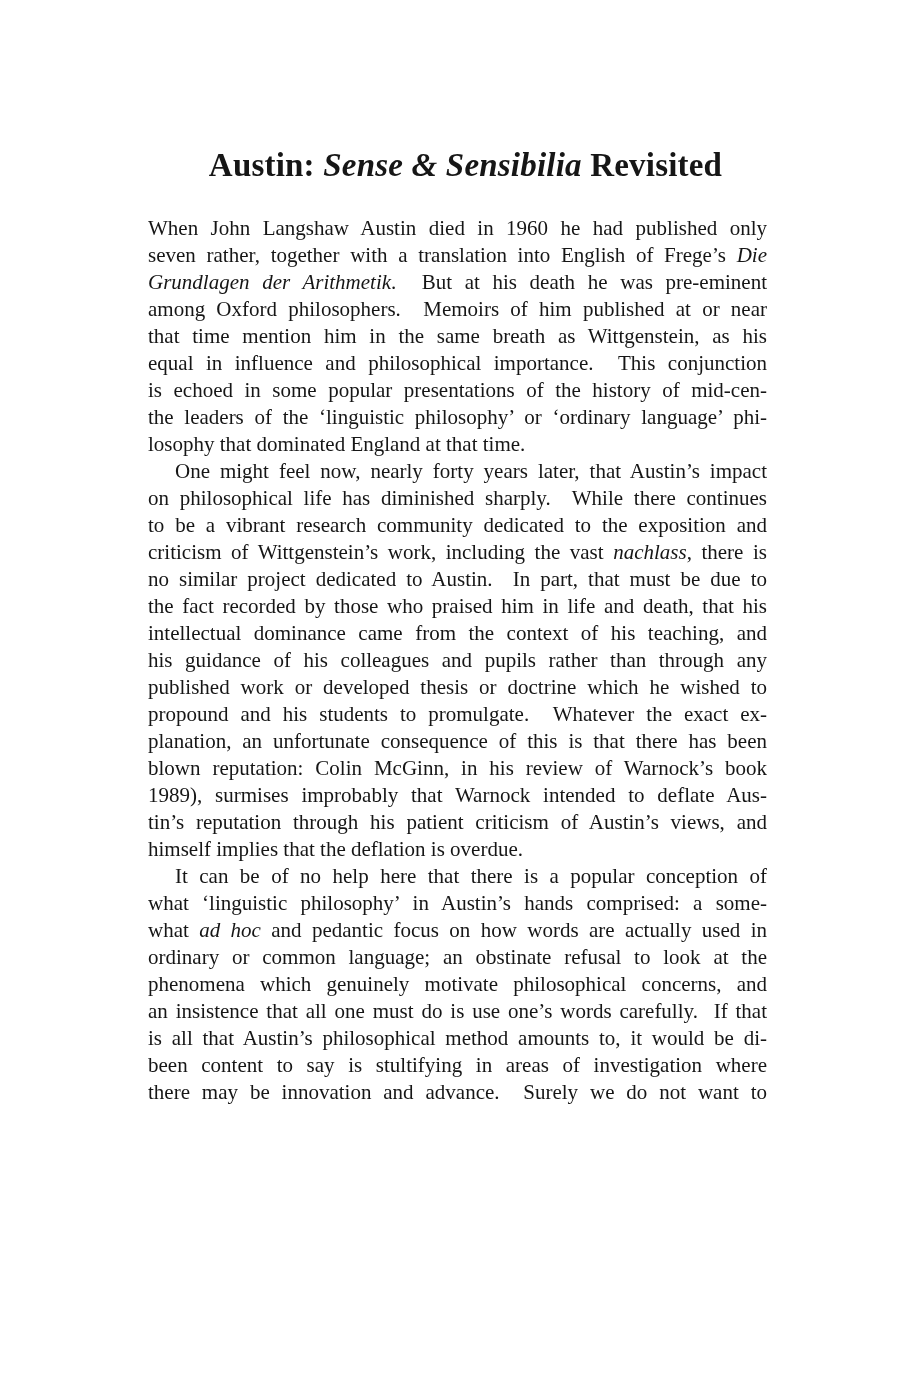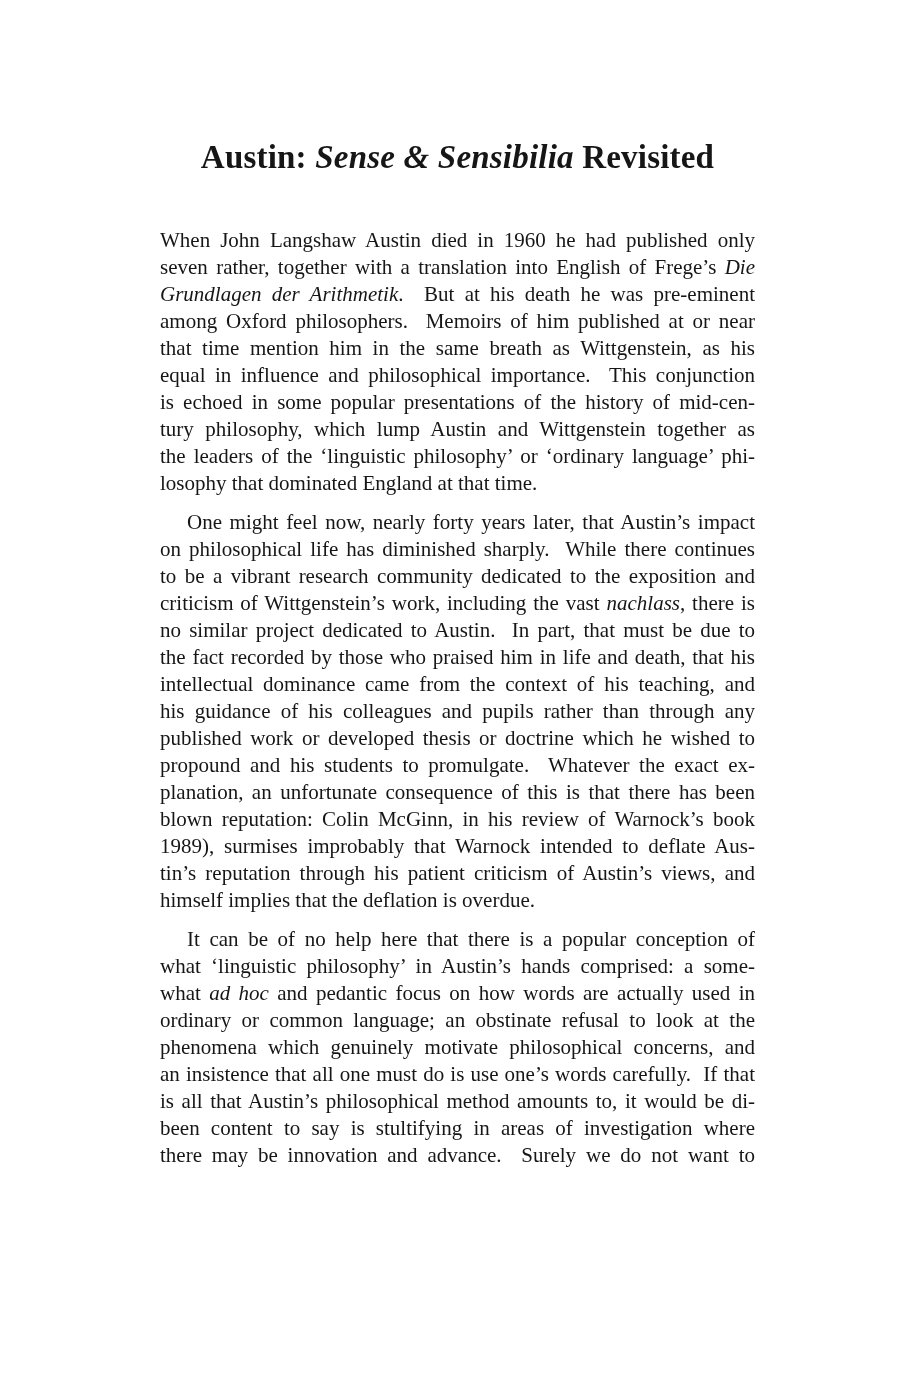--- a/index.html
+++ b/index.html
@@ -14,36 +14,36 @@
     background: #ffffff;
     overflow: hidden;
     font-family: "Liberation Serif", "DejaVu Serif", serif;
     color: #161616;
   }
   .title {
     position: absolute;
     top: 138px;
     left: 148px;
     width: 619px;
-    margin: 0;
+    margin: 8px;
     text-align: center;
     font-size: 33px;
     font-weight: bold;
     line-height: 1.2;
     letter-spacing: 0.2px;
     white-space: nowrap;
   }
   .body-text {
     position: absolute;
     top: 215px;
     left: 148px;
     width: 619px;
   }
   .para {
-    margin: 12px;
+    margin: 0;
   }
   .line {
     font-size: 21px;
     line-height: 27px;
     text-align: justify;
     text-align-last: justify;
   }
   .line.flush {
     text-align-last: left;
   }
@@ -61,21 +61,20 @@
   <h1 class="title"><span>Austin: </span><span class="it">Sense &amp; Sensibilia</span><span> Revisited</span></h1>
   <div class="body-text">
       <div class="para">
         <div class="line"><span>When John Langshaw Austin died in 1960 he had published only</span></div>
         <div class="line"><span>seven rather, together with a translation into English of Frege’s </span><span class="it">Die</span></div>
         <div class="line"><span class="it">Grundlagen der Arithmetik</span><span>.&nbsp; But at his death he was pre-eminent</span></div>
         <div class="line"><span>among Oxford philosophers.&nbsp; Memoirs of him published at or near</span></div>
         <div class="line"><span>that time mention him in the same breath as Wittgenstein, as his</span></div>
         <div class="line"><span>equal in influence and philosophical importance.&nbsp; This conjunction</span></div>
         <div class="line"><span>is echoed in some popular presentations of the history of mid-cen-</span></div>
-        <div class="line"><span>tury philosophy, which lump Austin and Wittgenstein together as</span></div>
         <div class="line"><span>the leaders of the ‘linguistic philosophy’ or ‘ordinary language’ phi-</span></div>
         <div class="line flush"><span>losophy that dominated England at that time.</span></div>
       </div>
       <div class="para">
         <div class="line indent"><span>One might feel now, nearly forty years later, that Austin’s impact</span></div>
         <div class="line"><span>on philosophical life has diminished sharply.&nbsp; While there continues</span></div>
         <div class="line"><span>to be a vibrant research community dedicated to the exposition and</span></div>
         <div class="line"><span>criticism of Wittgenstein’s work, including the vast </span><span class="it">nachlass</span><span>, there is</span></div>
         <div class="line"><span>no similar project dedicated to Austin.&nbsp; In part, that must be due to</span></div>
         <div class="line"><span>the fact recorded by those who praised him in life and death, that his</span></div>

